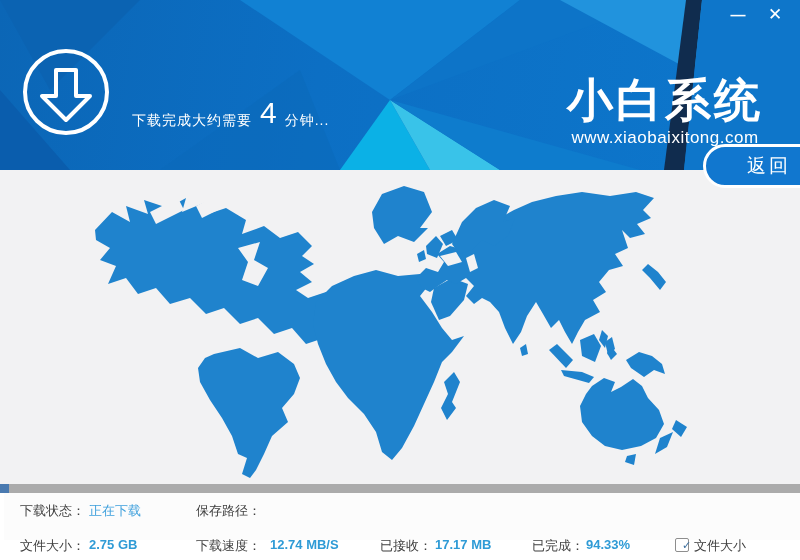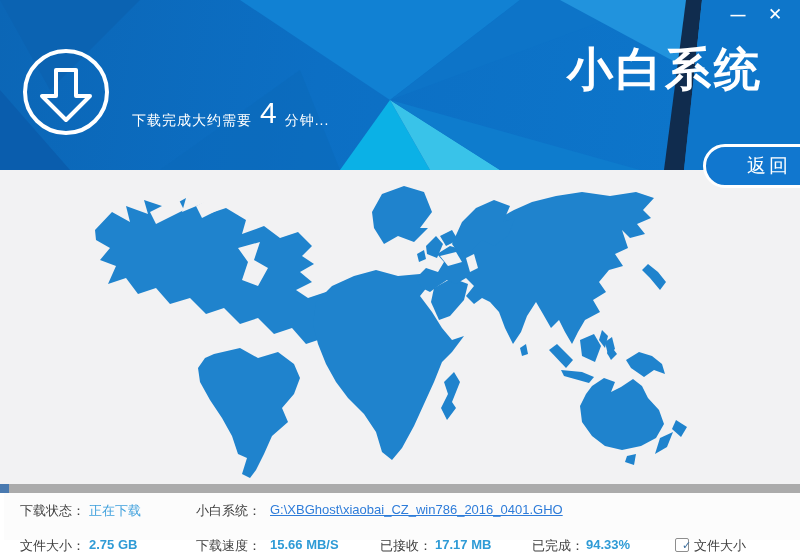--- a/index.html
+++ b/index.html
@@ -31,21 +31,21 @@
   .btn-min{left:725px;font-weight:bold;}
   .btn-close{left:762px;font-size:17px;}
 
   .page-title{position:absolute;left:130px;top:50px;color:#fff;font-size:25px;
     letter-spacing:2px;font-weight:400;white-space:nowrap;}
   .eta{position:absolute;left:132px;top:96px;color:#fff;display:flex;align-items:flex-end;white-space:nowrap;}
   .eta .pre,.eta .suf{font-size:14px;letter-spacing:1px;}
   .eta .num{font-size:30px;padding:0 8px;font-weight:400;}
 
   .brand{position:absolute;right:37px;top:44px;text-align:center;color:#fff;}
-  .brand .logo{font-size:46px;font-weight:900;letter-spacing:3px;line-height:1.1;white-space:nowrap;}
+  .brand .logo{font-size:46px;font-weight:900;letter-spacing:3px;line-height:1.1;white-space:nowrap;margin-top:31px;}
   .brand .site{font-size:17px;margin-top:2px;letter-spacing:.5px;white-space:nowrap;}
 
   .back-btn{position:absolute;left:703px;top:144px;width:132px;height:44px;z-index:5;
     background:var(--c-back-button-bg);border:3px solid #fff;border-radius:23px;
     color:#fff;font-size:19px;letter-spacing:3px;text-align:center;line-height:38px;
     cursor:pointer;}
 
   
   .map-area{position:absolute;left:0;top:170px;width:800px;height:314px;background:var(--c-map-bg);}
   .map-area svg{display:block;}
@@ -100,20 +100,21 @@
 
 
       <div class="eta">
         <span class="pre">下载完成大约需要</span>
         <span class="num">4</span>
         <span class="suf">分钟...</span>
       </div>
 
       <div class="brand">
         <div class="logo">小白系统</div>
+        <div class="site">www.xiaobaixitong.com</div>
       </div>
 
       <div class="win-btn btn-min">—</div>
       <div class="win-btn btn-close">✕</div>
     </div>
   </div>
 
   <div class="back-btn">返回</div>
 
   <div class="map-area">
@@ -165,27 +166,26 @@
     </svg>
   </div>
 
   <div class="progress">
     <div class="fill" style="width: 9px;"></div>
   </div>
 
   <div class="panel">
     <span class="row1 x-a lbl">下载状态：</span>
     <span class="row1 x-b state">正在下载</span>
-    <span class="row1 x-c lbl">小白系统：</span>
-    <a class="path-link row1 x-d">G:\XBGhost\xiaobai_CZ_win786_2016_0401.GHO</a>
+    <span class="row1 x-c lbl">保存路径：</span>
 
     <span class="row2 x-a lbl">文件大小：</span>
     <span class="row2 x-b val">2.75 GB</span>
     <span class="row2 x-c lbl">下载速度：</span>
-    <span class="row2 x-d val">15.66 MB/S</span>
+    <span class="row2 x-d val">12.74 MB/S</span>
     <span class="row2 x-e lbl">已接收：</span>
     <span class="row2 x-f val">17.17 MB</span>
     <span class="row2 x-g lbl">已完成：</span>
     <span class="row2 x-h val">94.33%</span>
 
     <span class="checkbox">
         <span>✓</span>
       </span>
     <span class="row2 cb-label">文件大小</span>
   </div>

